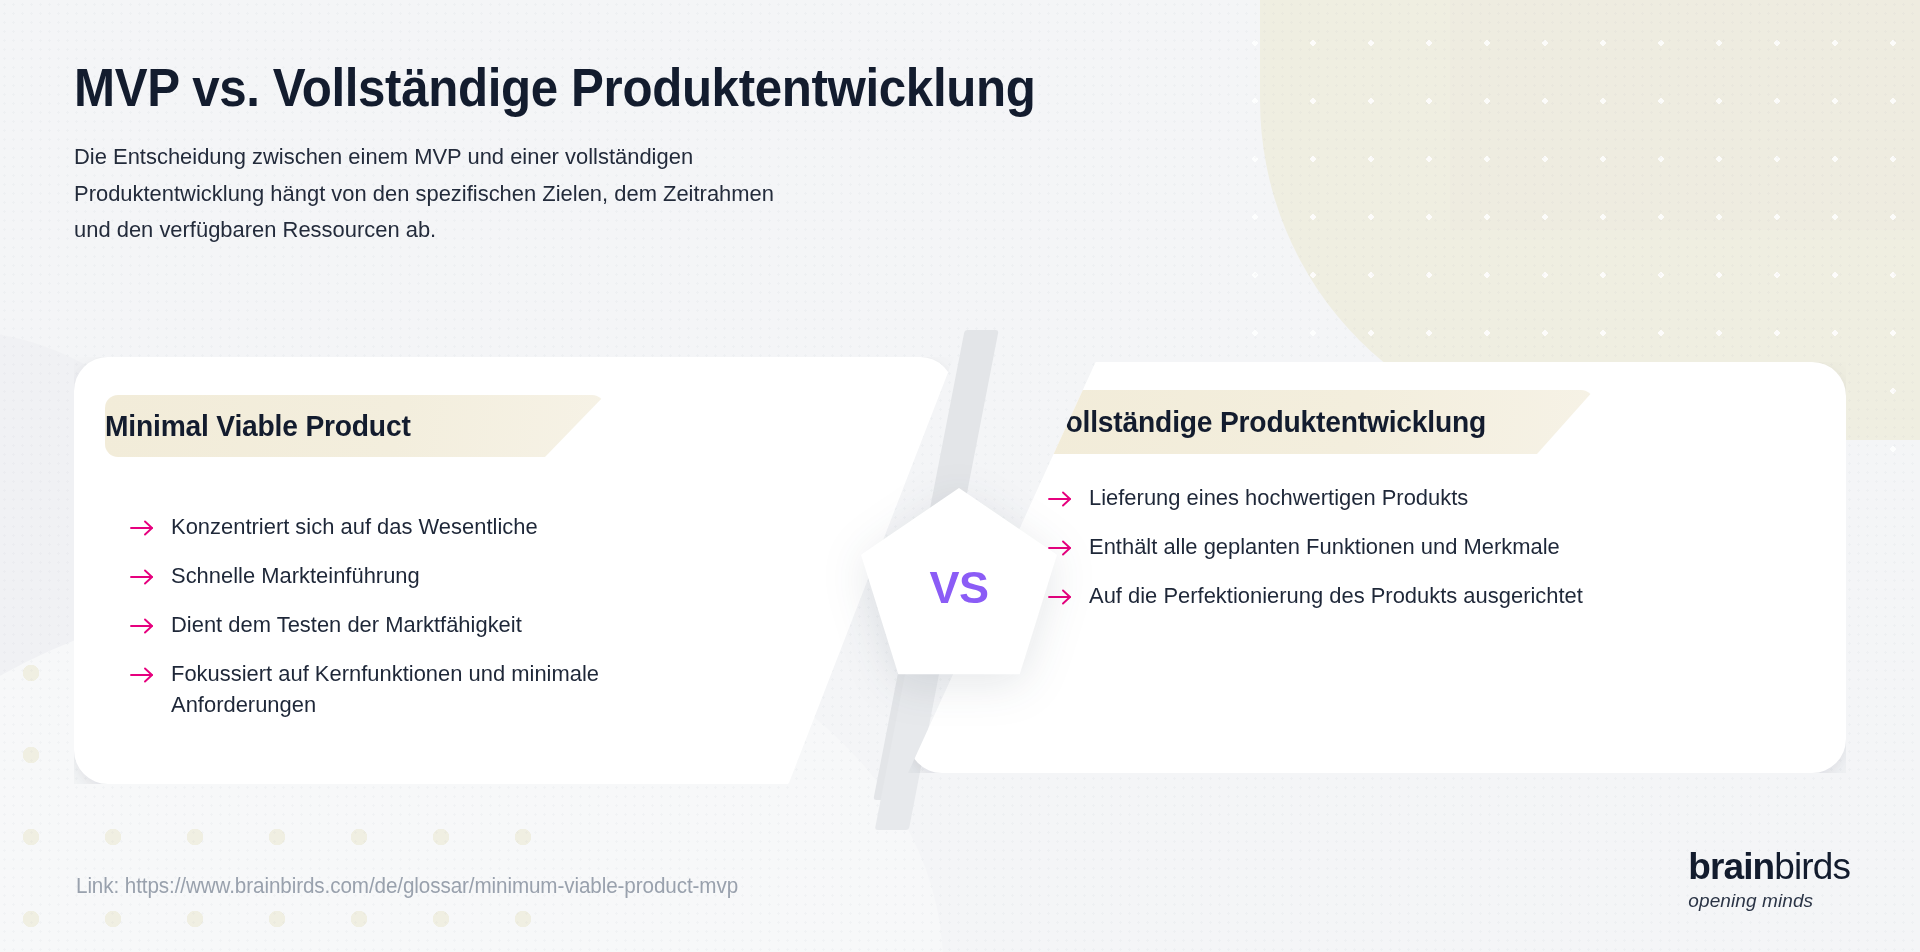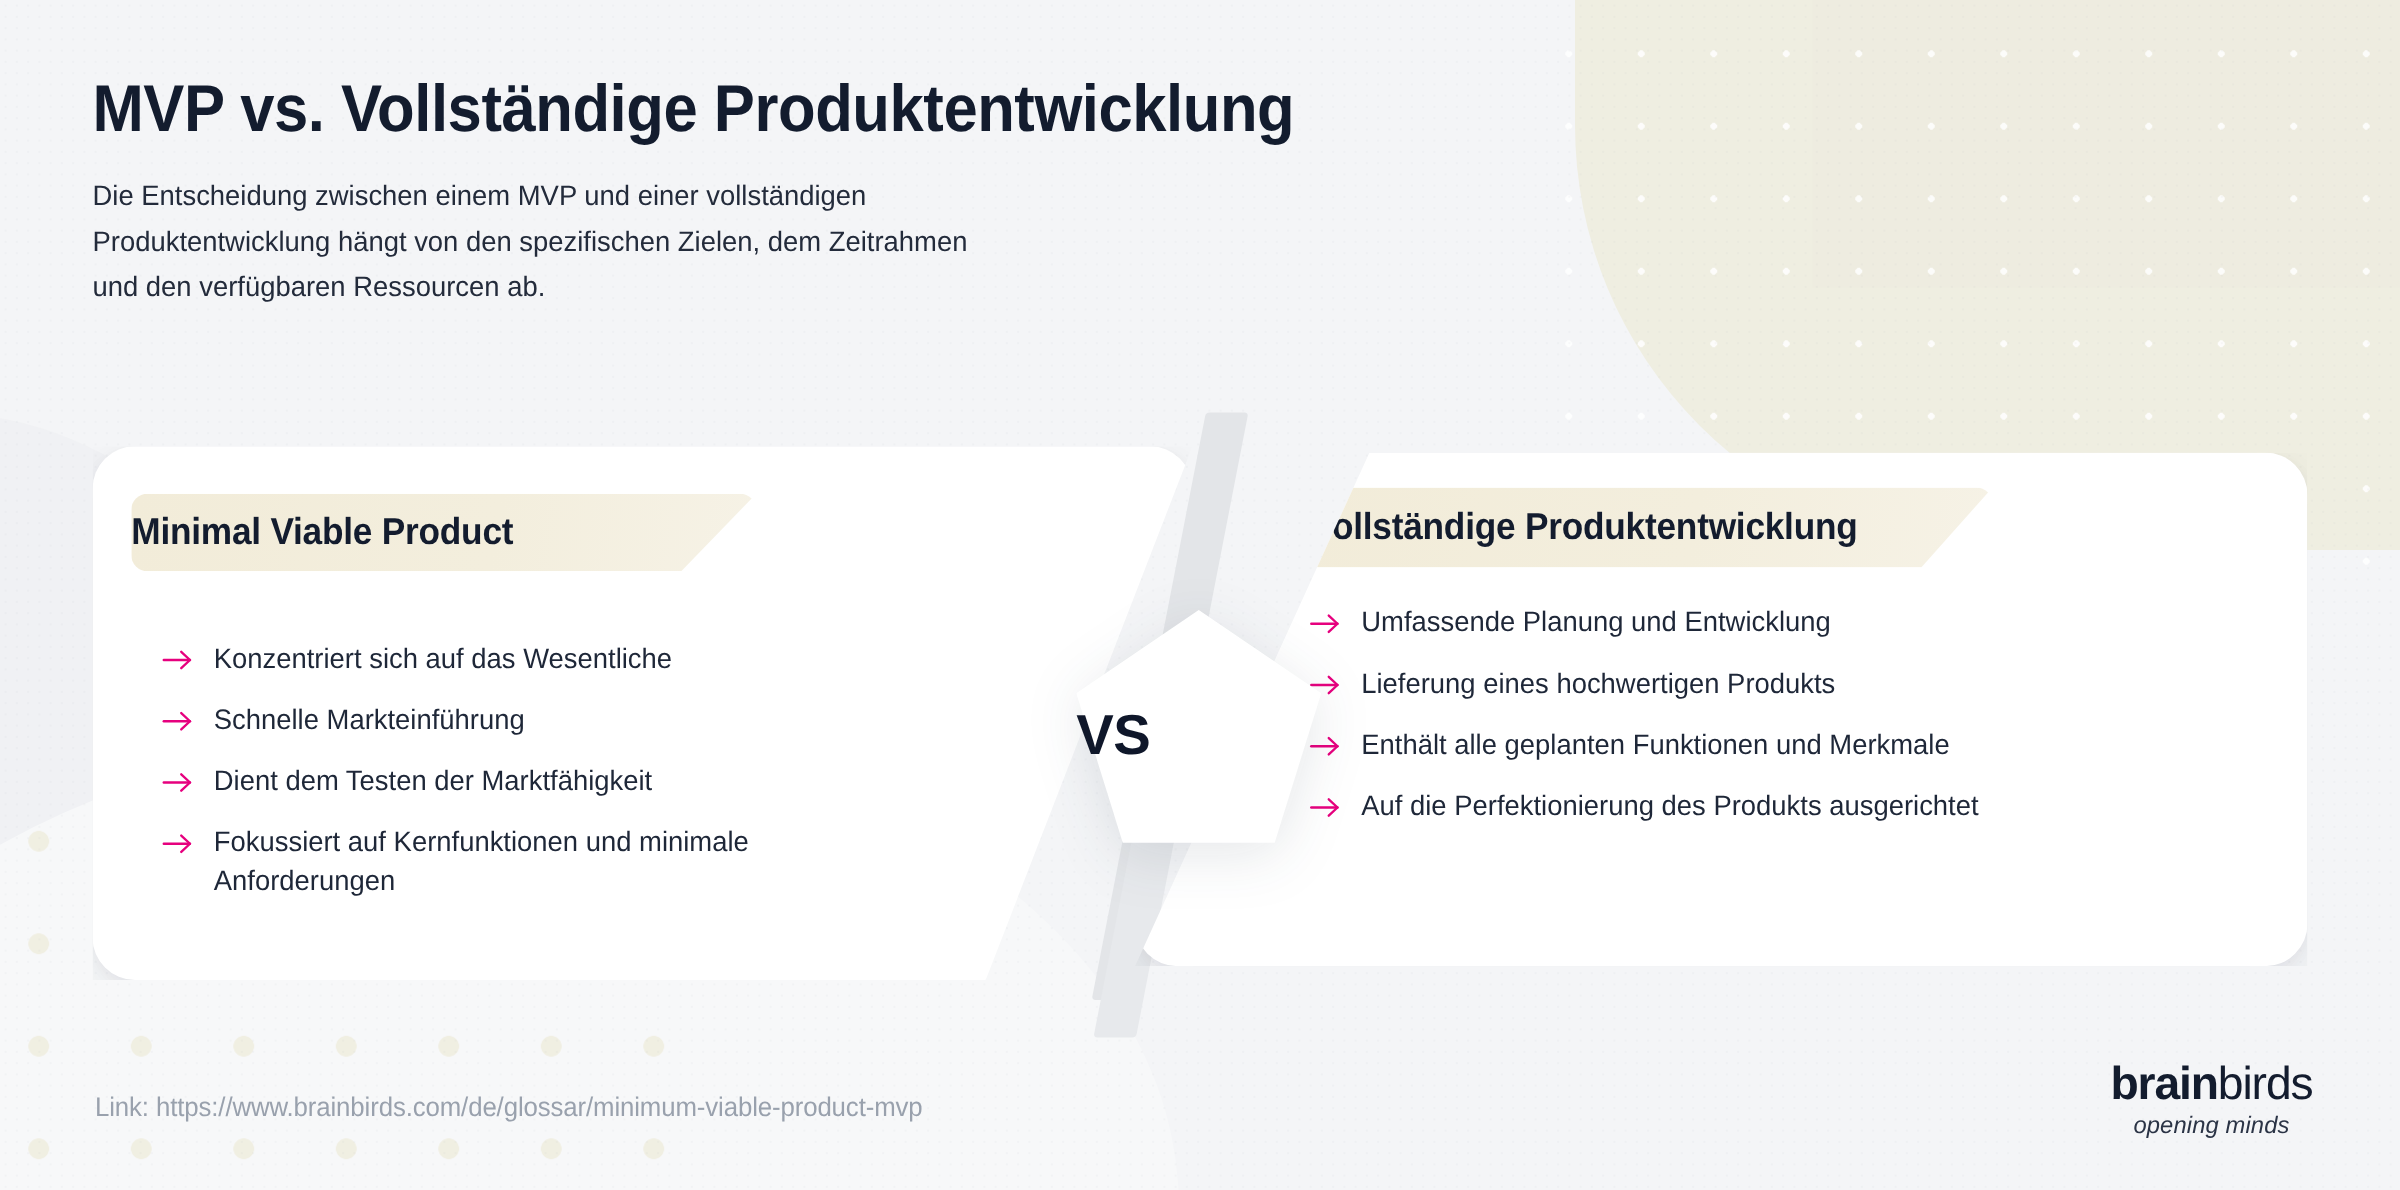--- a/index.html
+++ b/index.html
@@ -206,42 +206,42 @@
   .vs-shape {
     position:absolute; inset:0;
     background:#ffffff;
     clip-path:polygon(50% 0%, 100% 34%, 81% 95%, 19% 95%, 0% 34%);
     border-radius:26px;
   }
   .vs-label {
     position:absolute;
     left:0; right:0; top:50%;
     transform:translateY(-46%);
-    text-align:left;
+    text-align:center;
     font-size:45px;
     font-weight:700;
-    color:#0f172a;
+    color:#8b5cf6;
     letter-spacing:-0.5px;
   }
 
   
   .footer-link {
     position:absolute;
     left:76px; bottom:53px;
     font-size:21.5px;
     color:#99a1ad;
     letter-spacing:-0.1px;
     transform:scaleX(.96);
     transform-origin:left center;
   }
 
   .logo {
     position:absolute;
     right:70px; bottom:40px;
-    text-align:center;
+    text-align:left;
   }
   .logo-main {
     font-size:37px;
     color:#131c2e;
     letter-spacing:-0.9px;
     line-height:1;
   }
   .logo-main .b1 { font-weight:700; }
   .logo-main .b2 { font-weight:400; }
   .logo-tag {
@@ -326,29 +326,20 @@
   </div>
 
   <div class="card card-right">
     <div class="card-inner">
       <div class="badge badge-right">
         <span class="badge-text">Vollständige Produktentwicklung</span>
       </div>
 
       <div class="bullets bullets-right">
 
-        <div class="bullet-row">
-          <span class="arrow-icon">
-            <svg width="29" height="28" viewBox="0 0 29 28" fill="none">
-              <path d="M3 14 H24" stroke="#e6007e" stroke-width="1.9" stroke-linecap="round"></path>
-              <path d="M17 7.5 L24 14 L17 20.5" stroke="#e6007e" stroke-width="1.9" stroke-linecap="round" stroke-linejoin="round" fill="none"></path>
-            </svg>
-          </span>
-          <span class="bullet-text">Umfassende Planung und Entwicklung</span>
-        </div>
 
         <div class="bullet-row">
           <span class="arrow-icon">
             <svg width="29" height="28" viewBox="0 0 29 28" fill="none">
               <path d="M3 14 H24" stroke="#e6007e" stroke-width="1.9" stroke-linecap="round"></path>
               <path d="M17 7.5 L24 14 L17 20.5" stroke="#e6007e" stroke-width="1.9" stroke-linecap="round" stroke-linejoin="round" fill="none"></path>
             </svg>
           </span>
           <span class="bullet-text">Lieferung eines hochwertigen Produkts</span>
         </div>

